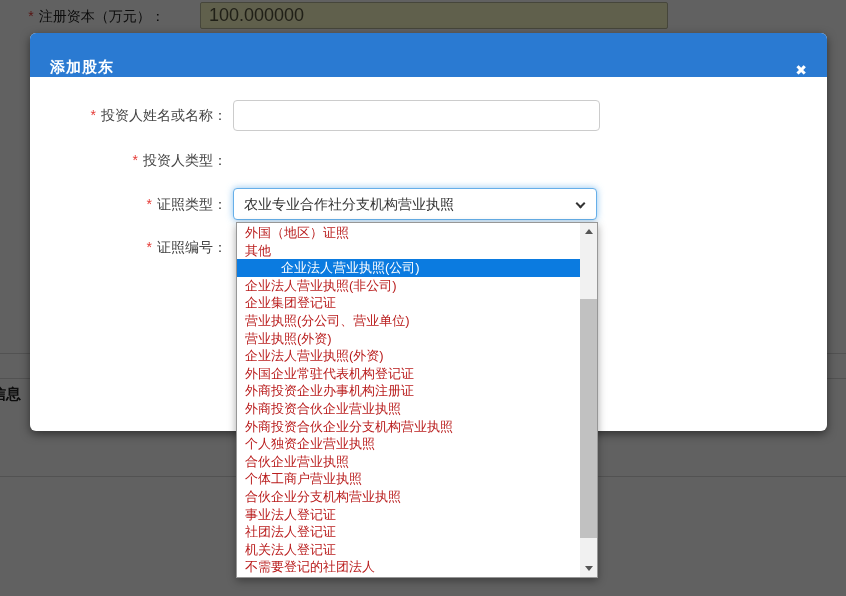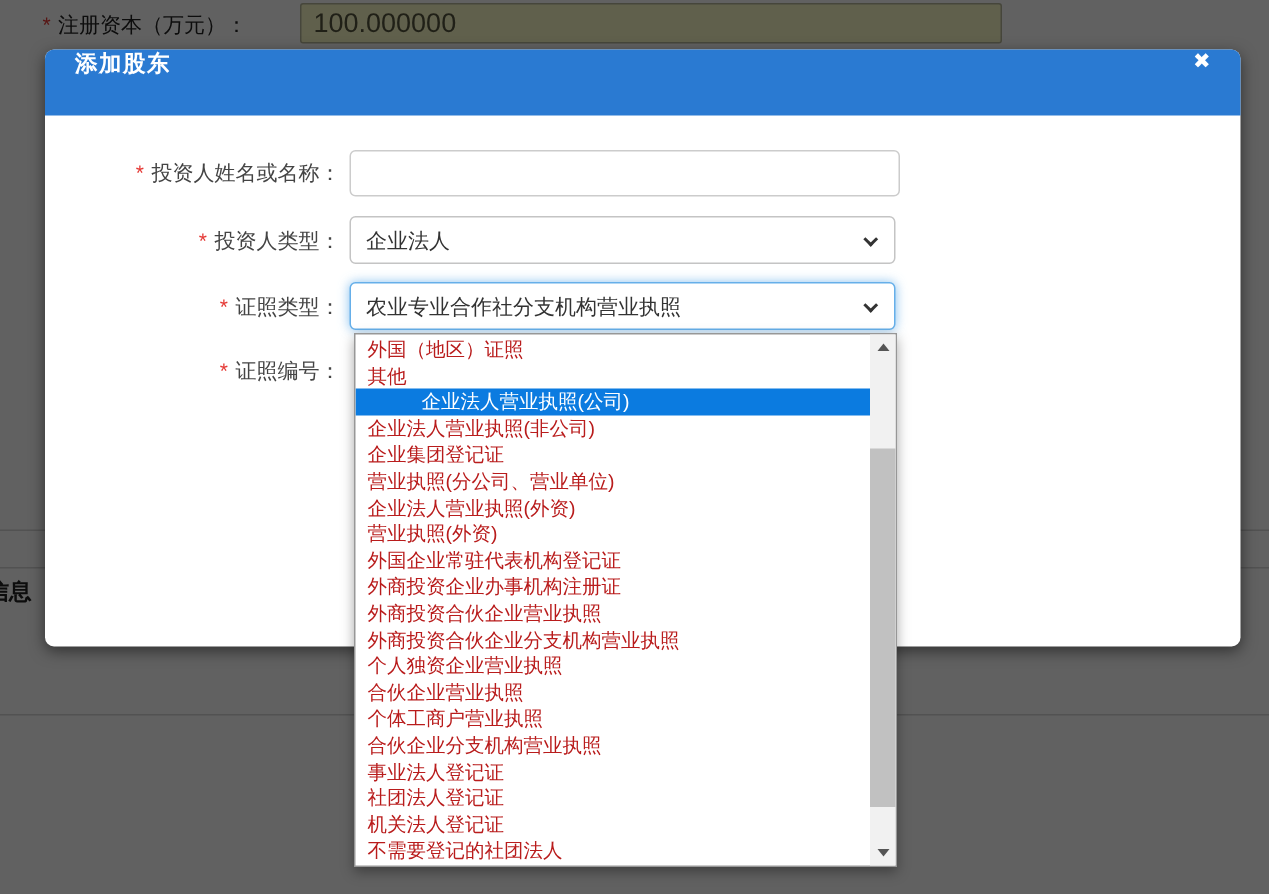--- a/index.html
+++ b/index.html
@@ -33,21 +33,21 @@
   .overlay { position:absolute; inset:0; background:var(--overlay); z-index:5; }
 
   
   .modal {
     position:absolute; left:30px; top:33px; width:797px; height:398px;
     background:#fff; border-radius:6px; box-shadow:0 3px 10px rgba(0,0,0,.5);
     z-index:10;
   }
   .modal-header {
     height:44px; background:var(--modal-header); border-radius:6px 6px 0 0;
-    display:flex; align-items:flex-start; padding:0 20px;
+    display:flex; align-items:flex-end; padding:0 20px;
   }
   .modal-title { color:#fff; font-size:15px; font-weight:bold; letter-spacing:1px; }
   .modal-close {
     margin-left:auto; color:#fff; font-weight:bold; font-size:14px;
     cursor:pointer; line-height:1;
   }
   .modal-body { position:relative; height:354px; }
 
   .flabel {
     position:absolute; left:0; width:197px; text-align:right;
@@ -138,24 +138,20 @@
   <div class="modal-body">
 
     <div class="flabel r1">
       <span class="req">*</span><span>投资人姓名或名称：</span>
     </div>
     <input class="text-input" value="" style="">
 
     <div class="flabel r2">
       <span class="req">*</span><span>投资人类型：</span>
     </div>
-    <div class="select r2">
-      <span>企业法人</span>
-      <span class="chev"></span>
-    </div>
 
     <div class="flabel r3">
       <span class="req">*</span><span>证照类型：</span>
     </div>
     <div class="select r3 focused">
       <span>农业专业合作社分支机构营业执照</span>
       <span class="chev"></span>
     </div>
 
     <div class="flabel r4">
@@ -166,22 +162,22 @@
 </div>
 
 <div class="dropdown">
   <div class="options">
       <div class="option">外国（地区）证照</div>
       <div class="option">其他</div>
       <div class="option selected">企业法人营业执照(公司)</div>
       <div class="option">企业法人营业执照(非公司)</div>
       <div class="option">企业集团登记证</div>
       <div class="option">营业执照(分公司、营业单位)</div>
+      <div class="option">营业执照(外资)</div>
       <div class="option">企业法人营业执照(外资)</div>
-      <div class="option">营业执照(外资)</div>
       <div class="option">外国企业常驻代表机构登记证</div>
       <div class="option">外商投资企业办事机构注册证</div>
       <div class="option">外商投资合伙企业营业执照</div>
       <div class="option">外商投资合伙企业分支机构营业执照</div>
       <div class="option">个人独资企业营业执照</div>
       <div class="option">合伙企业营业执照</div>
       <div class="option">个体工商户营业执照</div>
       <div class="option">合伙企业分支机构营业执照</div>
       <div class="option">事业法人登记证</div>
       <div class="option">社团法人登记证</div>

